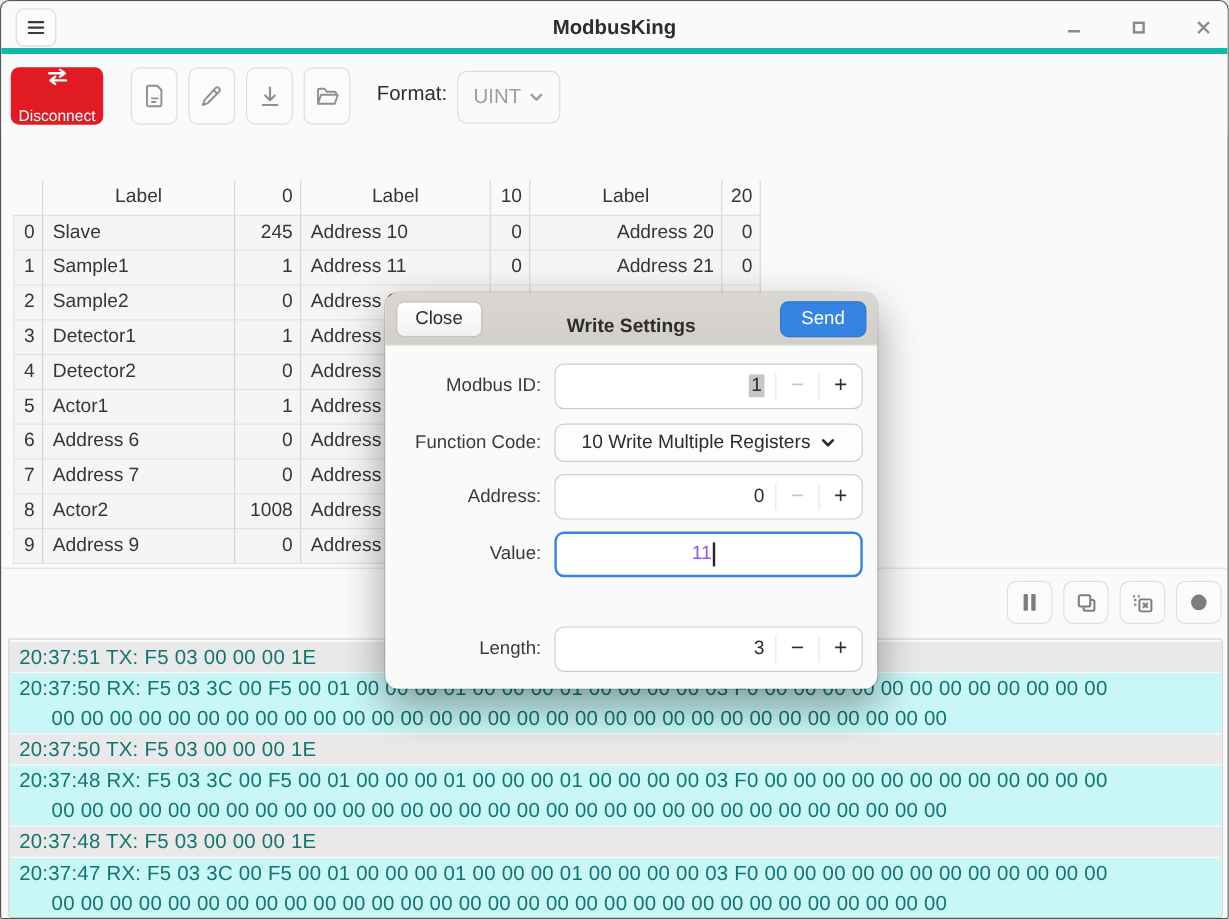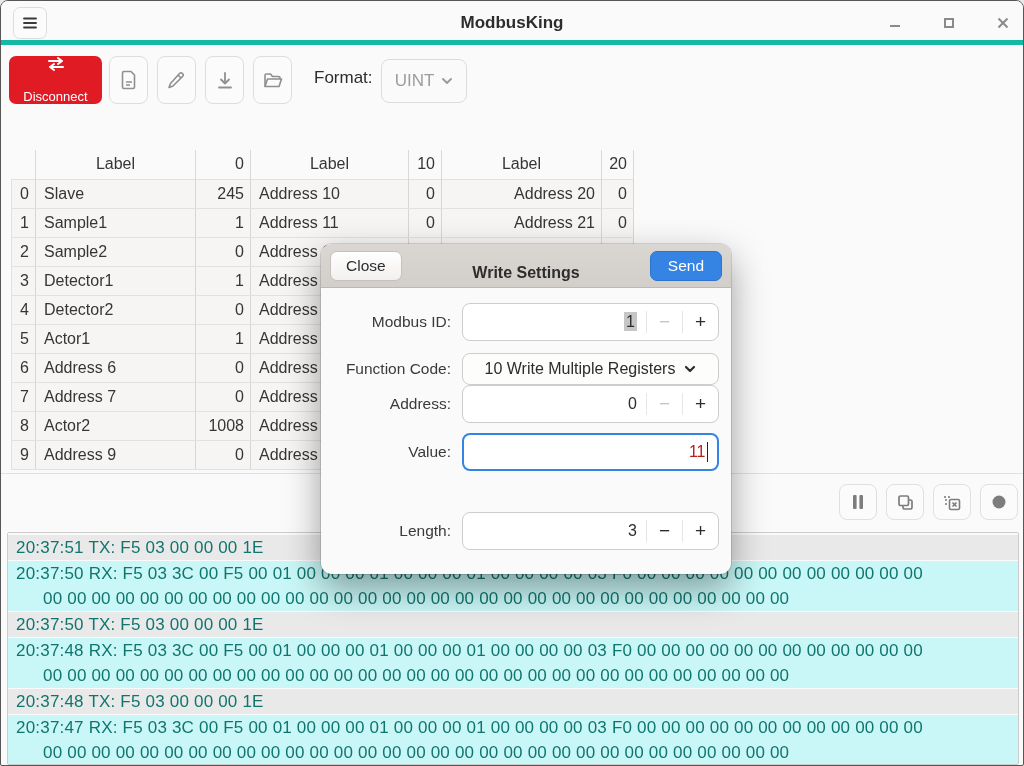--- a/index.html
+++ b/index.html
@@ -9,21 +9,21 @@
     border:1px solid #565656; border-radius:8px 8px 2px 2px; overflow:hidden;
   }
   
   .titlebar { position:absolute; top:0; left:0; width:100%; height:44px; background:#fafafa; border-bottom:5px solid #14b8a6;padding-left:30px; }
   .hamburger-btn { position:absolute; left:12px; top:6px; width:34px; height:32px; background:#fbfbfb; border:1px solid #dcdcdc; border-radius:7px; display:flex; align-items:center; justify-content:center; cursor:pointer; }
   .win-title { position:absolute; left:0; right:0; top:0; height:44px; display:flex; align-items:center; justify-content:center; font-size:17px; font-weight:bold; color:#2d2d2d; }
   .win-controls { position:absolute; right:10px; top:12px; display:flex; gap:34px; }
   .win-ctrl { width:20px; height:20px; display:flex; align-items:center; justify-content:center; color:#8a8a8a; cursor:pointer; }
   
   .toolbar { position:absolute; top:45px; left:0; width:100%; height:66px; background:#fafafa; }
-  .disconnect-btn { position:absolute; left:8px; top:10px; width:93px; height:48px; background:#e01b24; border:none; border-radius:7px; color:#ffffff; display:flex; flex-direction:column; align-items:center; justify-content:center; gap:18px; cursor:pointer;text-align:center; }
+  .disconnect-btn { position:absolute; left:8px; top:10px; width:77px; height:48px; background:#e01b24; border:none; border-radius:7px; color:#ffffff; display:flex; flex-direction:column; align-items:center; justify-content:center; gap:18px; cursor:pointer;text-align:center; }
   .disconnect-btn .lbl { font-size:13px; color:#fff; }
   .tool-btn { position:absolute; top:10px; width:39px; height:48px; background:#fbfbfb; border:1px solid #dedede; border-radius:8px; display:flex; align-items:center; justify-content:center; cursor:pointer; }
   .format-label { position:absolute; left:313px; top:22px; font-size:17px; color:#2d2d2d; }
   .format-dd { position:absolute; left:380px; top:13px; width:86px; height:44px; border:1px solid #dcdcdc; border-radius:8px; background:transparent; display:flex; align-items:center; justify-content:center; gap:7px; color:#9d9d9d; font-size:17px; cursor:default; }
   
   .reg-table { position:absolute; left:10px; top:149px; border-collapse:collapse; font-size:16px; color:#363636; }
   .reg-table th { font-weight:normal; background:#fafafa; height:29px; border-right:1px solid #dbd9d6; padding:0 6px; }
   .reg-table th.h-label { text-align:center; }
   .reg-table th.h-num { text-align:right; }
   .reg-table td { background:#f6f5f4; height:29px; border:1px solid #e3e1df; border-right-color:#d8d6d3; padding:0 6px; }
@@ -47,31 +47,31 @@
   .dialog { position:absolute; left:320px; top:243px; width:410px; height:330px; background:#fafafa; border-radius:11px; box-shadow:0 14px 36px rgba(0,0,0,0.38), 0 0 0 1px rgba(0,0,0,0.12); }
   .dialog-header { position:absolute; top:0; left:0; width:100%; height:44px; background:linear-gradient(#dad6d2,#d2cecA); border-bottom:1px solid #bcb8b4; border-radius:11px 11px 0 0; display:flex; align-items:center; }
   .dlg-close-btn { position:absolute; left:9px; top:7px; padding:5px 15px; background:linear-gradient(#ffffff,#f3f1ef); border:1px solid #c5c1bd; border-radius:7px; font-size:15.5px; color:#2d2d2d; cursor:pointer; }
   .dlg-title { width:100%; text-align:center; font-size:16px; font-weight:bold; color:#2d2d2d;margin-top:15px; }
   .dlg-send-btn { position:absolute; right:9px; top:7px; padding:5px 17px; background:#3584e4; border:1px solid #2b74cf; border-radius:7px; font-size:15.5px; color:#ffffff; cursor:pointer; }
   .dialog-body { position:absolute; top:44px; left:0; width:100%; }
   .form-row { display:flex; align-items:center; margin:0 12px 0 0; }
   .form-row .flabel { width:141px; text-align:right; padding-right:11px; font-size:15.5px; color:#3a3a3a; }
   .row-modbus { margin-top:15px; }
   .row-func { margin-top:12px; }
-  .row-addr { }
+  .row-addr { margin-top:10px; }
   .row-value { margin-top:10px; }
   .row-length { margin-top:41px; }
   .spinbox { flex:1; height:38px; background:#ffffff; border:1px solid #cfcdca; border-radius:8px; display:flex; align-items:center; overflow:hidden; }
   .spin-value { flex:1; text-align:right; font-size:16px; color:#2d2d2d; padding-right:9px; }
   .spin-value .sel { background:#c6c6c6; padding:1px 2px; }
   .spin-sep { width:1px; height:22px; background:#e6e6e6; }
   .spin-btn { width:35px; text-align:center; font-size:19px; cursor:pointer; color:#2d2d2d; }
   .spin-btn.disabled { color:#c6c6c6; cursor:default; }
   .dd-control { flex:1; height:32px; background:#fdfdfc; border:1px solid #cfcdca; border-radius:8px; display:flex; align-items:center; justify-content:center; gap:9px; font-size:16px; color:#2d2d2d; cursor:pointer; }
-  .text-input { flex:1; height:38px; background:#ffffff; border:2px solid #3584e4; border-radius:8px; display:flex; align-items:center; justify-content:flex-end; padding-right:9px; font-size:16px; color:#b91c1c; }
+  .text-input { flex:1; height:38px; background:#ffffff; border:2px solid #3584e4; border-radius:8px; display:flex; align-items:center; justify-content:center; padding-right:9px; font-size:16px; color:#8b5cf6; }
   .caret { display:inline-block; width:1.5px; height:20px; background:#222; margin-left:1px; }
   svg { display:block; }
 </style>
 </head>
 <body>
 
 <div class="window">
 
   <div class="titlebar">
     <div class="hamburger-btn">

